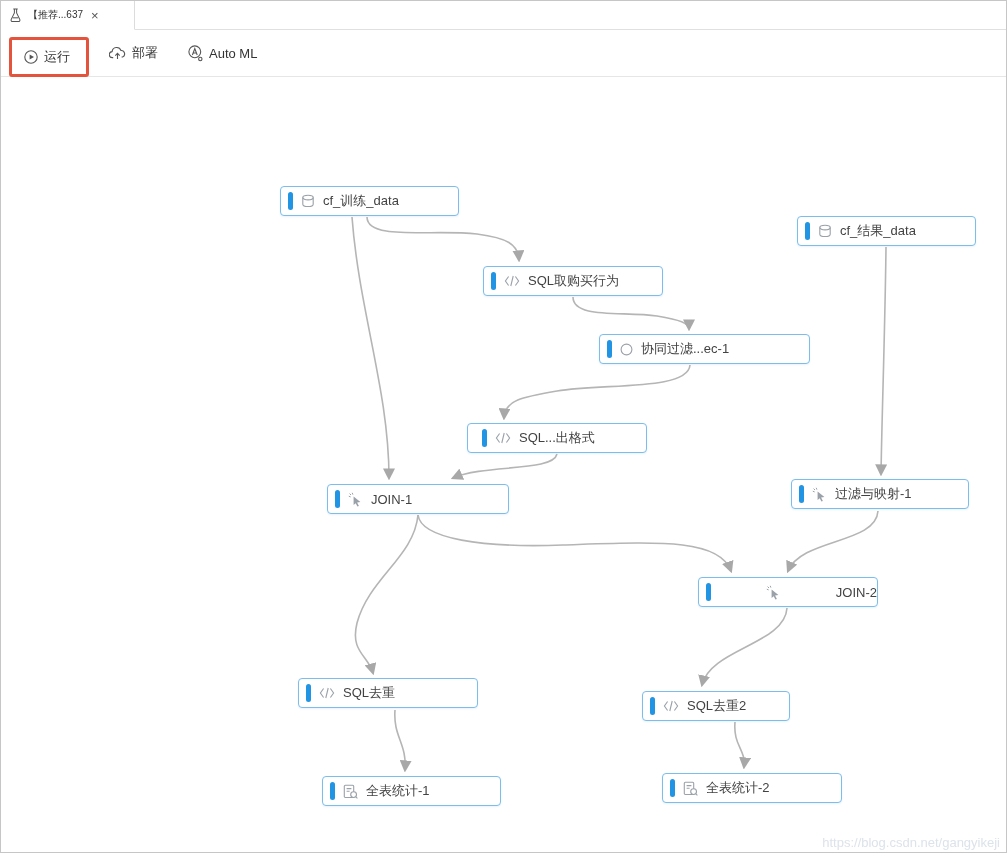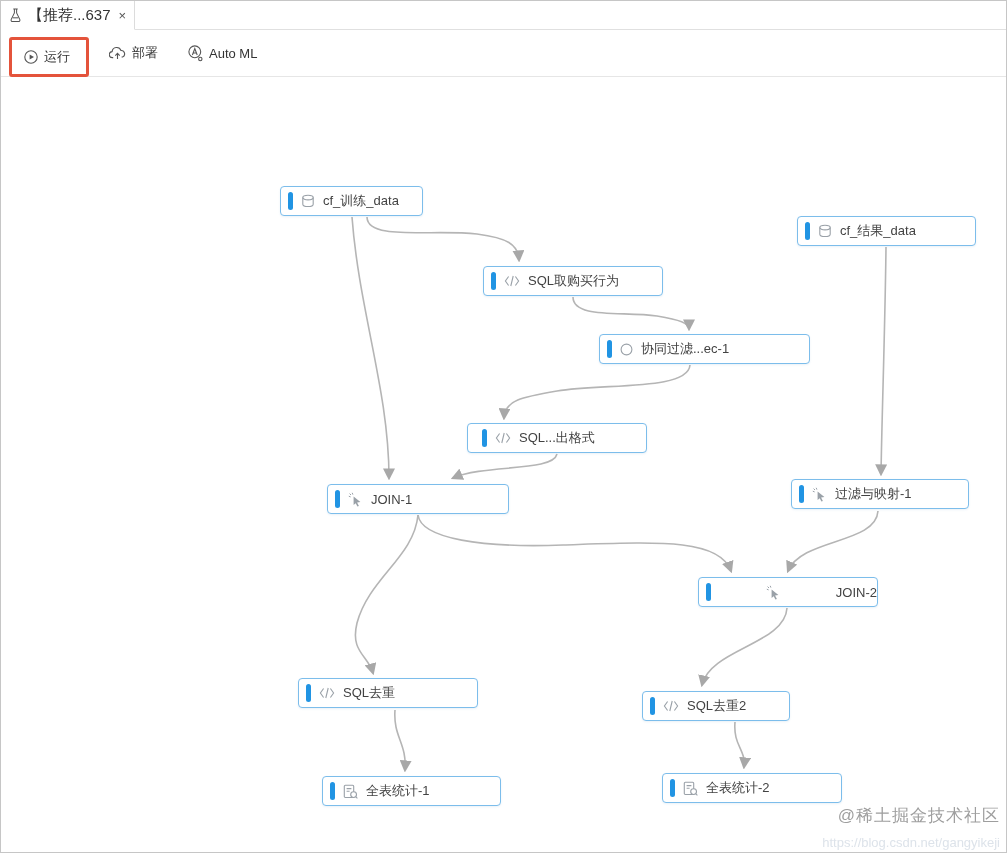--- a/index.html
+++ b/index.html
@@ -13,21 +13,21 @@
   .tabbar {
     position:relative; height:29px; width:100%;
     border-bottom:1px solid #e0e0e0; background:#fff;
   }
   .tab {
     position:absolute; left:0; top:0; height:29px; width:134px;
     background:#fff; border-right:1px solid #dcdcdc;
     display:flex; align-items:center; padding:0 8px; gap:6px;
     border-bottom:1px solid #fff; z-index:2; cursor:pointer;
   }
-  .tab-title { font-size:15px; color:#333; white-space:nowrap; }
+  .tab-title { font-size:10px; color:#333; white-space:nowrap; }
   .tab-close { font-size:13px; color:#555; margin-left:2px; cursor:pointer; line-height:1; }
   
   .toolbar {
     position:relative; height:47px; width:100%;
     border-bottom:1px solid #e6e6e6; background:#fff;
     display:flex; align-items:center; padding-left:8px;
   }
   .tool-btn {
     display:flex; align-items:center; gap:6px;
     background:none; border:none; font-size:13px; color:#333;
@@ -132,21 +132,21 @@
         <path d="M417,514 C420,538 482,547 562,544 C656,541 718,537 730,570" class="edge" marker-end="url(#arrow)"></path>
         <path d="M417,514 C413,556 368,577 356,622 C349,651 367,654 372,672" class="edge" marker-end="url(#arrow)"></path>
         <path d="M877,510 C875,543 801,537 787,570" class="edge" marker-end="url(#arrow)"></path>
         <path d="M786,607 C784,643 709,648 701,684" class="edge" marker-end="url(#arrow)"></path>
         <path d="M394,709 C392,736 406,742 404,769" class="edge" marker-end="url(#arrow)"></path>
         <path d="M734,721 C732,745 745,748 743,766" class="edge" marker-end="url(#arrow)"></path>
       </g>
   </svg>
 
   <div id="node-layer">
-      <div class="node" style="left: 279px; top: 185px; width: 143px; height: 30px;">
+      <div class="node" style="left: 279px; top: 185px; width: 179px; height: 30px;">
         <span class="node-bar"></span>
         <span class="icon node-icon">
           <svg width="14" height="14" viewBox="0 0 14 14" fill="none" stroke="#9aa1a8" stroke-width="1.1">
             <ellipse cx="7" cy="3.6" rx="5.2" ry="2.3"></ellipse>
             <path d="M1.8 3.6 v6.6 a5.2 2.3 0 0 0 10.4 0 V3.6"></path>
           </svg>
         </span>
         <span class="node-label">cf_训练_data</span>
       </div>
       <div class="node" style="left: 796px; top: 215px; width: 179px; height: 30px;">
@@ -266,17 +266,16 @@
             <path d="M3.6 4.6 h4.8 M3.6 7.2 h3"></path>
             <circle cx="10.6" cy="10.6" r="2.9" fill="#fff"></circle>
             <path d="M12.7 12.7 L14.4 14.4"></path>
           </svg>
         </span>
         <span class="node-label">全表统计-2</span>
       </div>
     </div>
 
   <div class="watermark">
-    <div class="wm-line1">@稀土掘金技术社区</div>
     <div class="wm-line2">https://blog.csdn.net/gangyikeji</div>
   </div>
 
 </div>
 
 </body></html>

